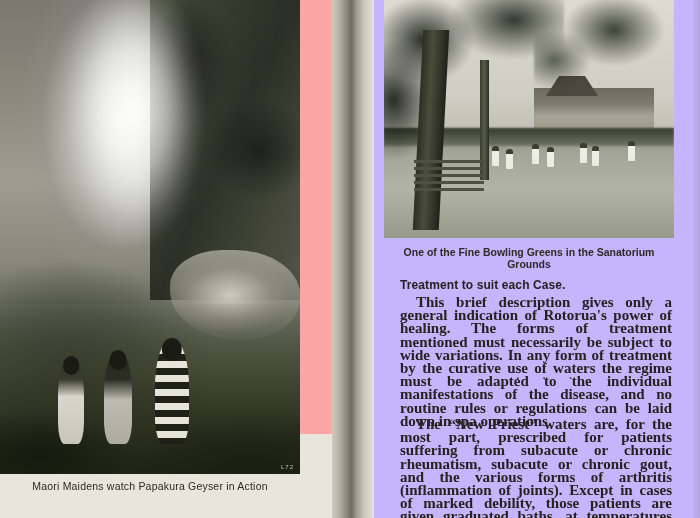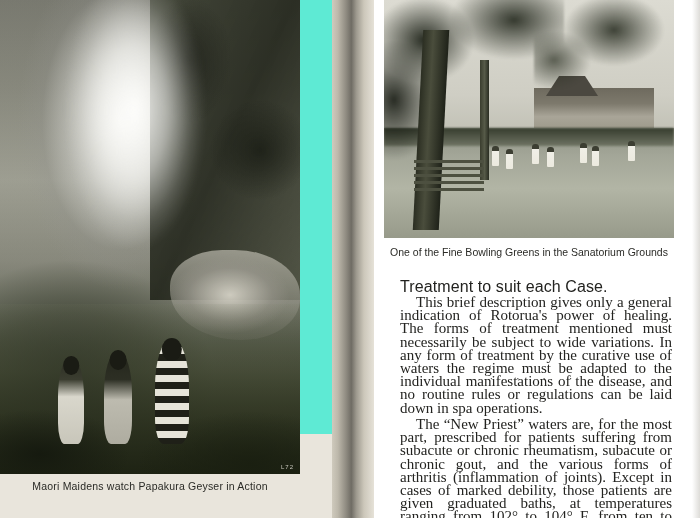--- a/index.html
+++ b/index.html
@@ -19,21 +19,21 @@
     height: 518px;
     background: #e9e5dc;
     overflow: hidden;
   }
 
   
   .left-page {
     position: absolute;
     left: 0; top: 0;
     width: 332px; height: 434px;
-    background: #5eead4;
+    background: #fca5a5;
     text-decoration: underline;
   }
   .left-photo {
     position: absolute;
     left: 0; top: 0;
     width: 300px; height: 474px;
     overflow: hidden;
     background: #6e6e68;
   }
   
@@ -123,21 +123,22 @@
     background: linear-gradient(to right,
       #cfcabd 0%, #bdb8ab 14%, #8e8a80 34%, #6f6c64 46%,
       #9d998e 58%, #ccc7ba 76%, #e6e2d8 100%);
   }
 
   
   .right-page {
     position: absolute;
     left: 374px; top: 0;
     width: 326px; height: 518px;
-    background: #ffffff;
+    background: #c4b5fd;
+    font-weight: bold;
   }
   .right-photo {
     position: absolute;
     left: 10px; top: 0;
     width: 290px; height: 238px;
     overflow: hidden;
     background: #8d8d82;
   }
   .bg-sky {
     position: absolute; inset: 0;
@@ -211,21 +212,21 @@
     text-align: center;
     font-family: "Liberation Sans", sans-serif;
     font-size: 10.5px;
     color: #2b2b27;
   }
 
   .heading {
     position: absolute;
     left: 26px;
     font-family: "Liberation Sans", sans-serif;
-    font-size: 16px;
+    font-size: 12px;
     color: #232320;
     letter-spacing: 0.1px;
   }
   #h-treatment { top: 278px; }
   #h-newpriest { top: 400px; }
 
   .para {
     position: absolute;
     left: 26px;
     width: 272px;

